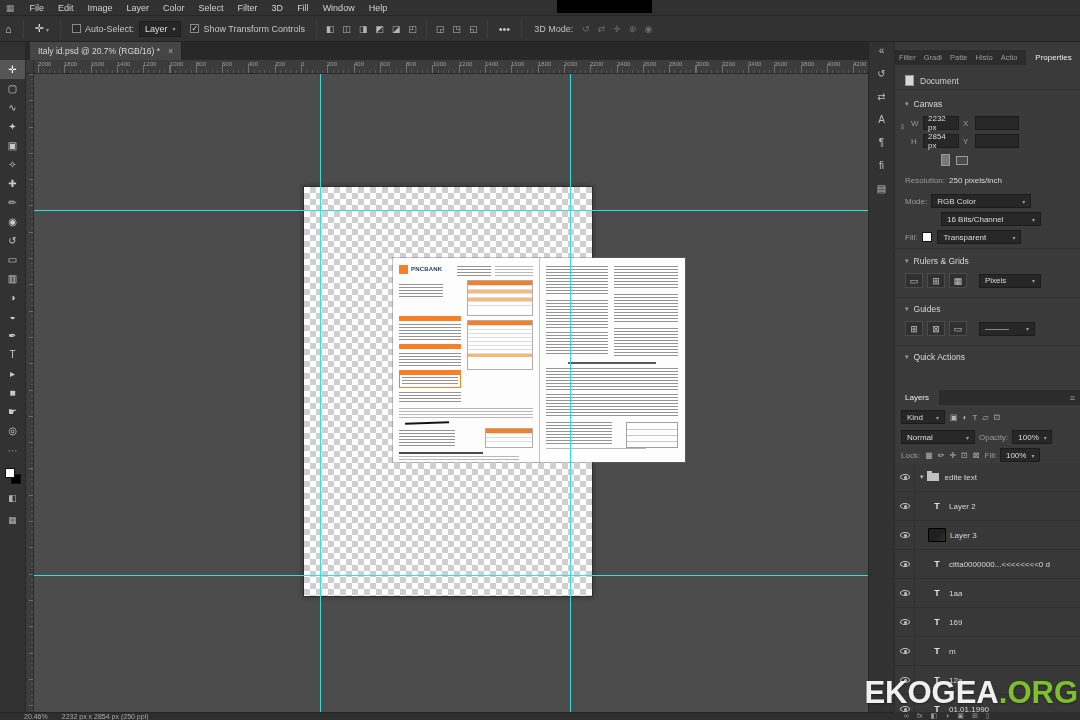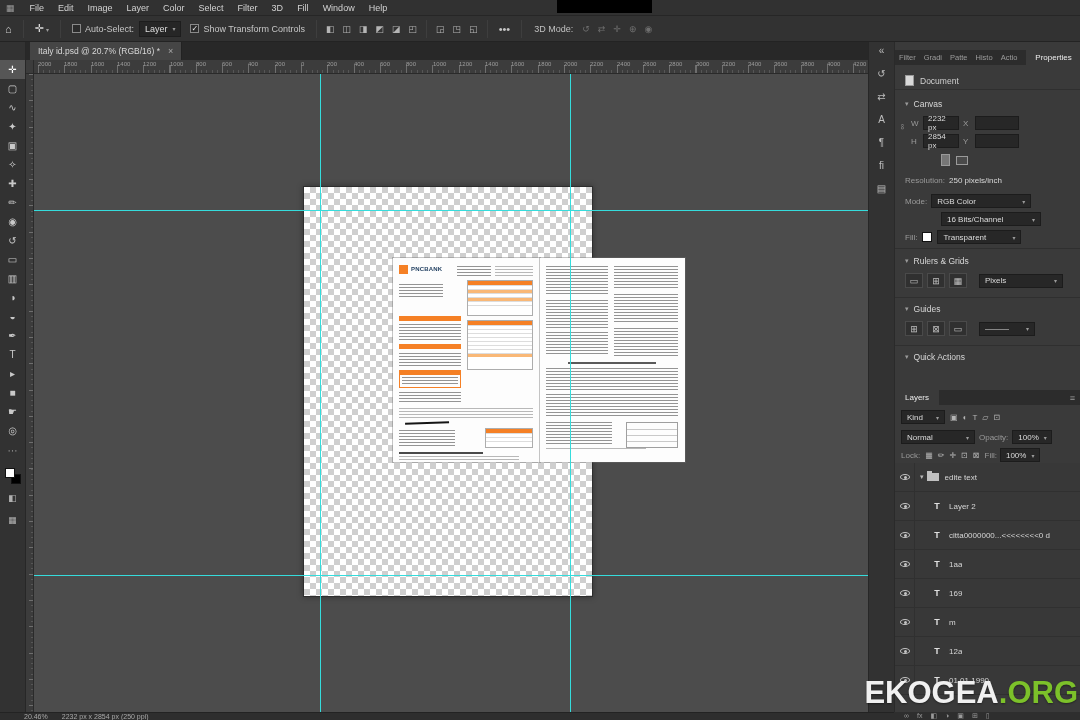--- a/index.html
+++ b/index.html
@@ -109,21 +109,21 @@
   #link-wh{position:absolute;left:5px;top:80px;color:#8a8a8a;font-size:8px;transform:rotate(90deg)}
   #row-orient{top:112px;display:flex;gap:6px;padding-left:46px;align-items:center}
   .orient{border:1px solid #9a9a9a}
   .orient.p{width:9px;height:12px;background:#777}
   .orient.l{width:12px;height:9px;background:#4a4a4a}
   #row-res{top:134px;display:flex;gap:4px;padding-left:10px;}
   .plabel{color:#9a9a9a;font-size:8px;white-space:nowrap}
   .pvalue{color:#d8d8d8;font-size:8px;white-space:nowrap}
   #row-mode{top:152px;display:flex;gap:4px;padding-left:10px;align-items:center}
   .dropdown{background:#272727;border:1px solid #1c1c1c;height:14px;display:flex;align-items:center;justify-content:space-between;padding:0 5px;color:#dcdcdc;font-size:8px;white-space:nowrap}
-  .dd-w100{width:100px} .dd-w84{width:84px} .dd-w62{width:84px} .dd-w56{width:56px} .dd-w74{width:74px} .dd-w44{width:44px} .dd-w40{width:40px}
+  .dd-w100{width:100px} .dd-w84{width:84px} .dd-w62{width:62px} .dd-w56{width:56px} .dd-w74{width:74px} .dd-w44{width:44px} .dd-w40{width:40px}
   #row-depth{top:170px;display:flex;padding-left:46px}
   #row-fill{top:188px;display:flex;gap:5px;padding-left:10px;align-items:center}
   .fill-swatch{width:10px;height:10px;background:#fff;border:1px solid #111}
   .divider{position:absolute;left:0;width:100%;height:1px;background:#2f2f2f}
   #div1{top:206px} #div2{top:255px} #div3{top:303px}
   #sec-rg{top:213px} #sec-guides{top:261px} #sec-qa{top:309px}
   #row-rg{top:231px;display:flex;gap:4px;padding-left:10px;align-items:center}
   #row-guides{top:279px;display:flex;gap:4px;padding-left:10px;align-items:center}
   .icon-btn{width:18px;height:15px;background:#303030;border:1px solid #4a4a4a;color:#c0c0c0;font-size:9px;display:flex;align-items:center;justify-content:center}
   .ml8{margin-left:8px}
@@ -552,20 +552,27 @@
         <span class="eye-cell">
           <span class="eye"></span>
         </span>
         <span class="t-thumb">T</span>
         <span class="layer-name">Layer 2</span>
       </div>
       <div class="layer-row">
         <span class="eye-cell">
           <span class="eye"></span>
         </span>
+        <span class="img-thumb"></span>
+        <span class="layer-name">Layer 3</span>
+      </div>
+      <div class="layer-row">
+        <span class="eye-cell">
+          <span class="eye"></span>
+        </span>
         <span class="t-thumb">T</span>
         <span class="layer-name">citta0000000...&lt;&lt;&lt;&lt;&lt;&lt;&lt;&lt;0 d</span>
       </div>
       <div class="layer-row">
         <span class="eye-cell">
           <span class="eye"></span>
         </span>
         <span class="t-thumb">T</span>
         <span class="layer-name">1aa</span>
       </div>

